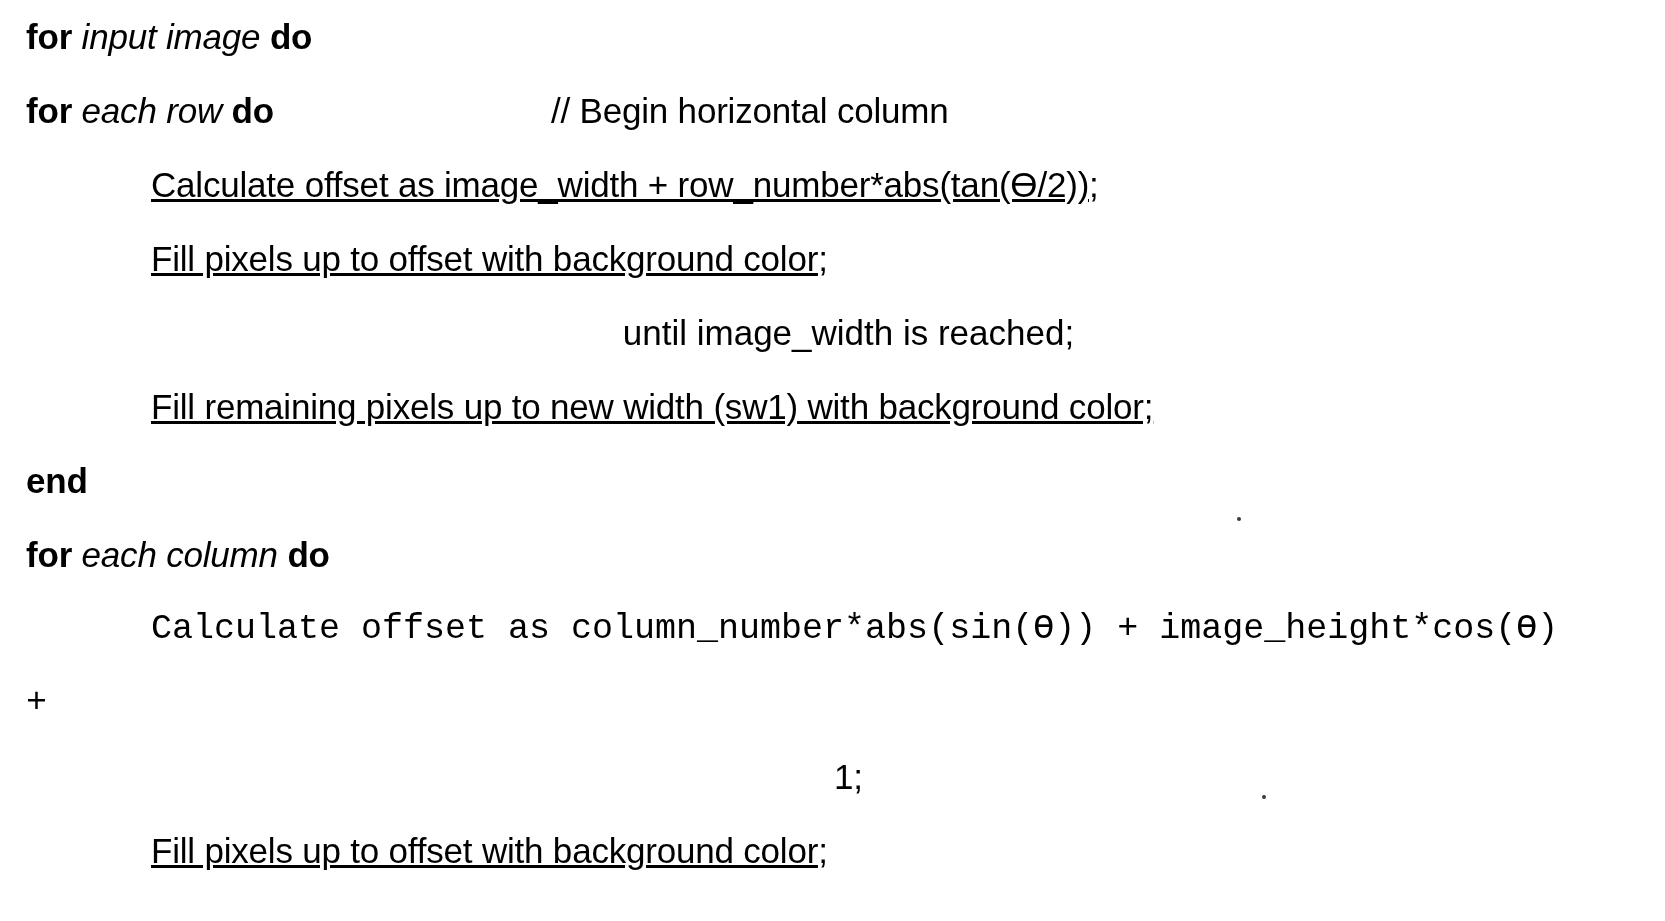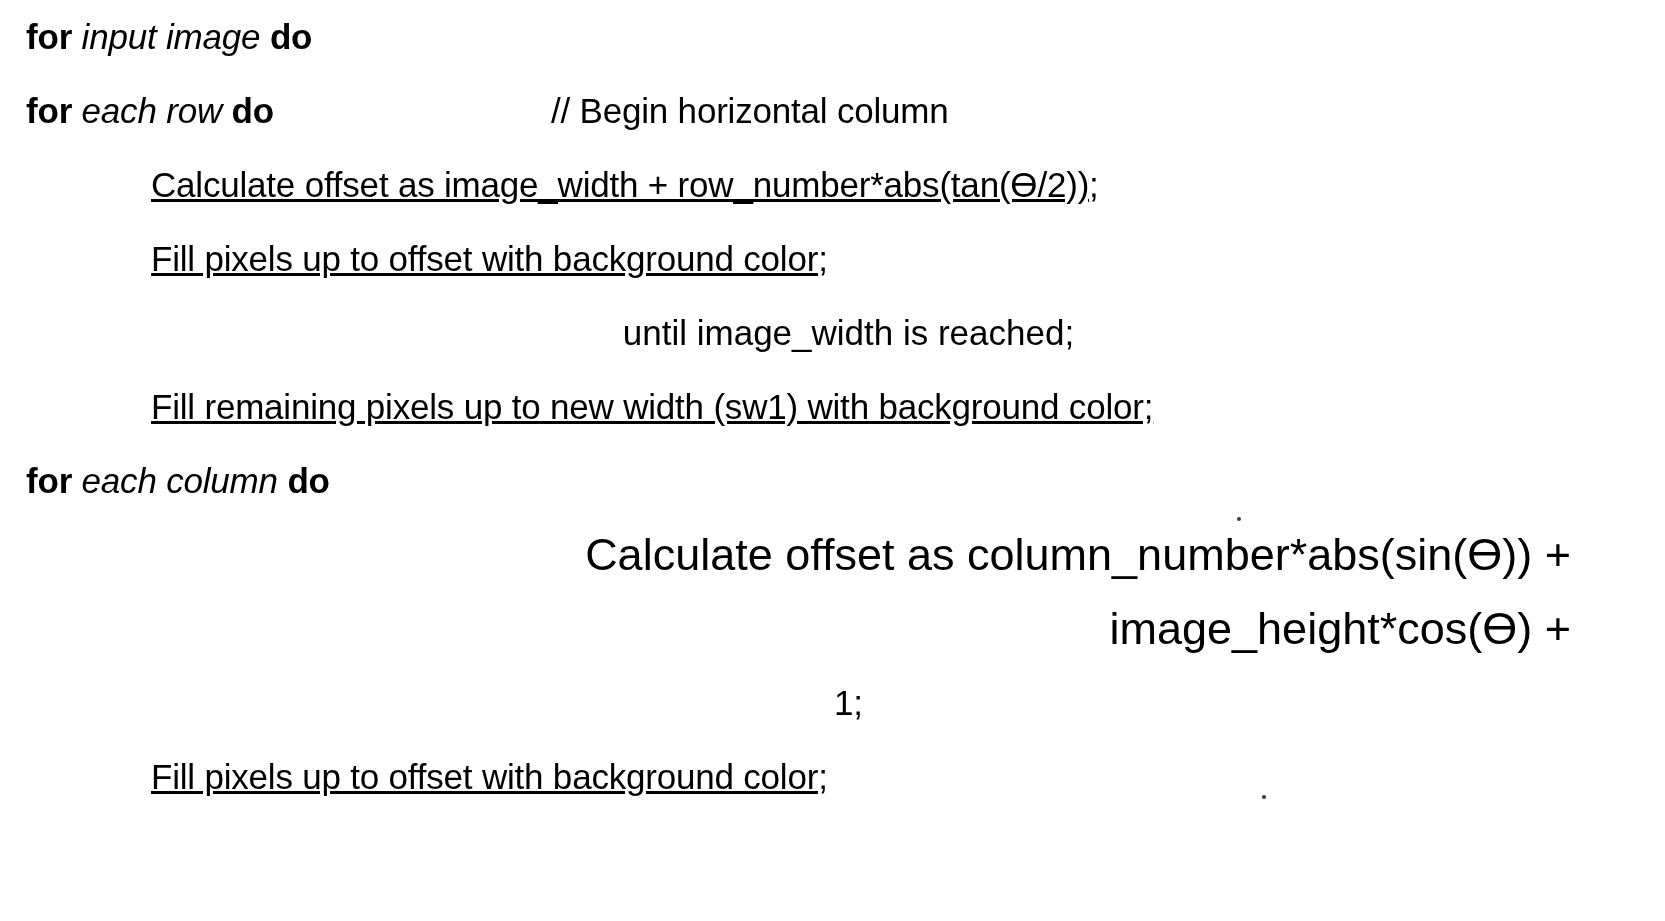--- a/index.html
+++ b/index.html
@@ -63,25 +63,26 @@
   .just {
     display: block;
     font-size: 35px;
     line-height: 74px;
     text-align: justify;
     text-indent: 125px;
     width: 1545px;
   }
   .just2 {
     display: block;
-    font-size: 45px;
+    font-size: 35px;
     line-height: 74px;
-    text-align: right;
+    text-align: left;
     text-indent: 125px;
     width: 1545px;
+    font-family: Liberation Mono, monospace;
   }
   .cont {
     display: block;
     font-size: 35px;
     line-height: 74px;
     text-indent: 0;
     text-align: center;
   }
   .speck {
     position: absolute;
@@ -112,20 +113,21 @@
 
     <div class="line indent">Fill pixels up to offset with background color;</div>
 
     <div>
       <span class="cont">until image_width is reached;</span>
     </div>
 
     <div class="line indent">Fill remaining pixels up to new width (sw1) with background color;</div>
 
     <div class="line kwline">
+      <span class="kw"><b>end</b></span>
     </div>
 
     <div class="line kwline">
       <span class="kw"><b>for</b> <i>each column</i> <b>do</b></span>
     </div>
 
     <div>
       <span class="just2">Calculate offset as column_number*abs(sin(Ө)) + image_height*cos(Ө) +</span>
       <span class="cont">1;</span>
     </div>

